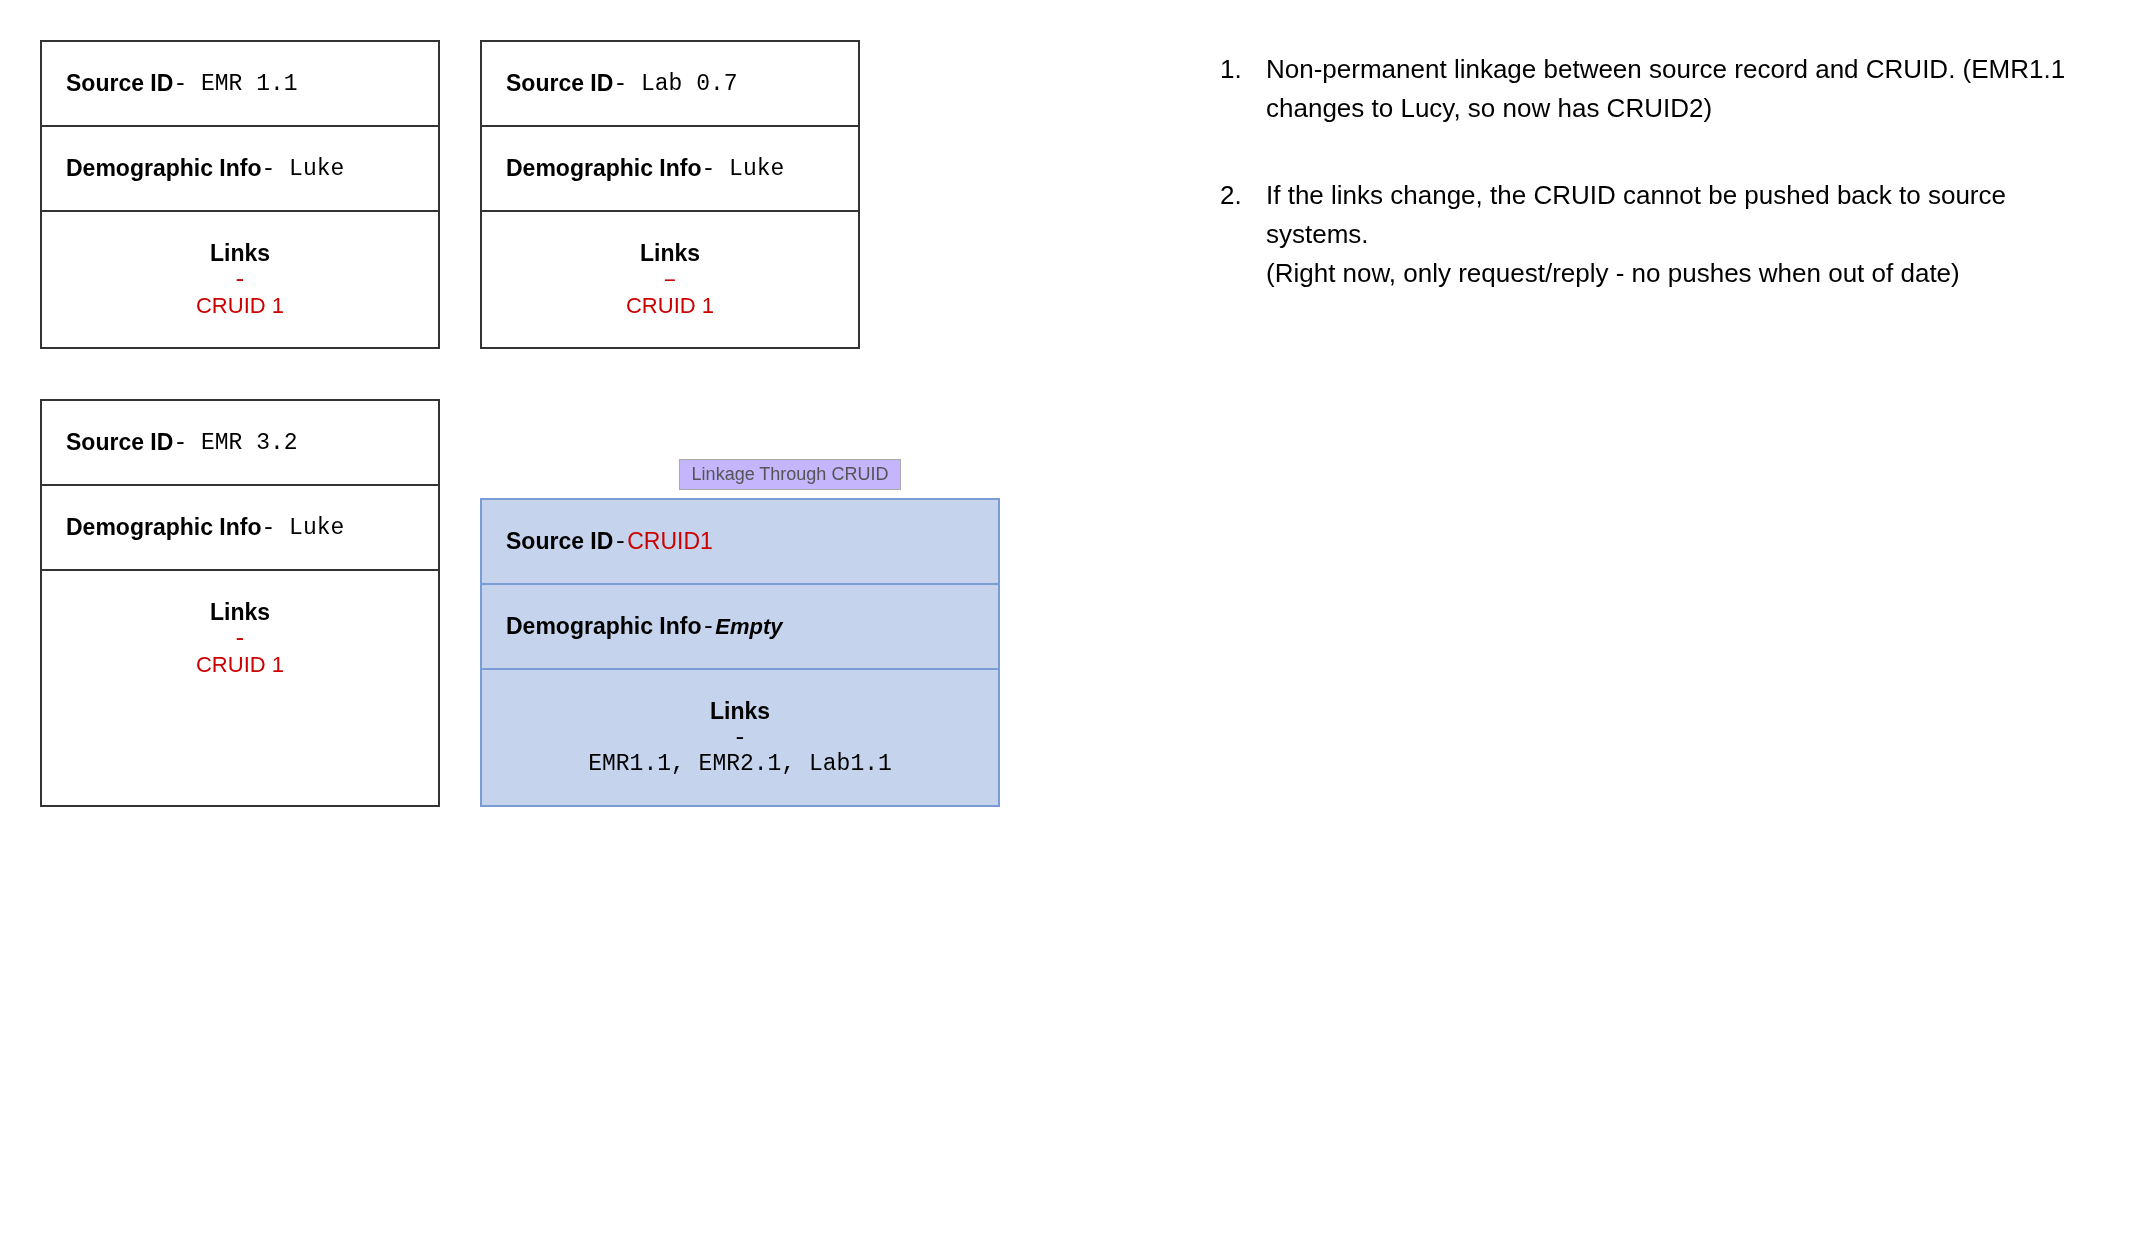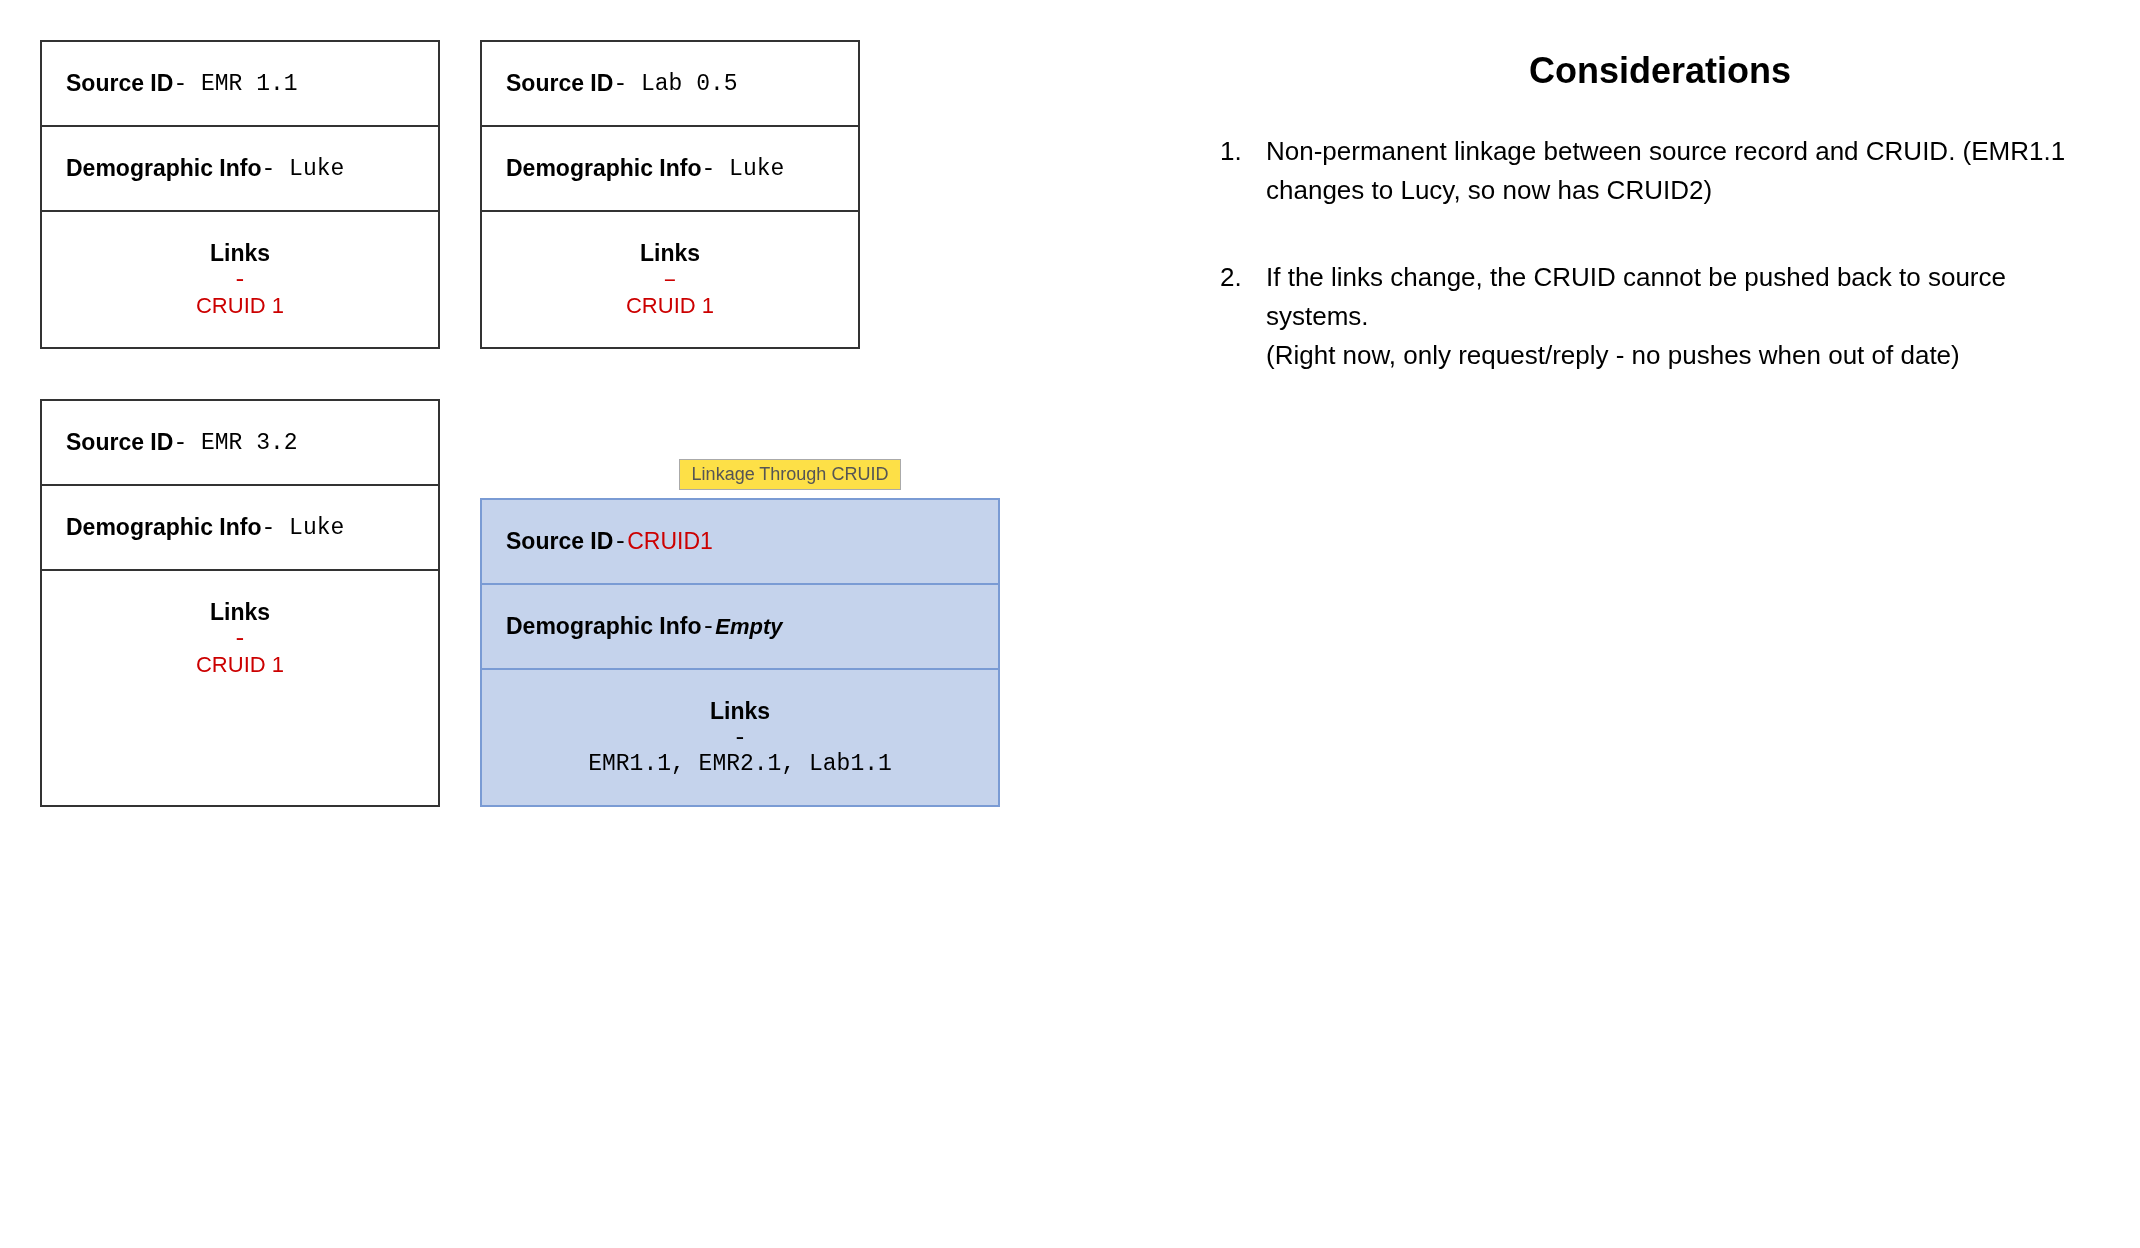--- a/index.html
+++ b/index.html
@@ -75,21 +75,21 @@
       flex-direction: column;
       align-items: flex-start;
       margin-top: 60px;
     }
 
     .linkage-label {
       font-size: 18px;
       color: #555;
       border: 1px solid #aaa;
       padding: 4px 12px;
-      background: #fde047;
+      background: #c4b5fd;
       margin-bottom: 8px;
       align-self: center;
       margin-left: 100px;
     }
 
     .cruid-card {
       border: 2px solid #7a9bd4;
       background: #c5d3ec;
       width: 520px;
     }
@@ -167,21 +167,21 @@
         <div class="card-row">
           <span class="bold-label">Links</span>
           <span class="normal-text red-text"> -</span>
           <span class="red-text">CRUID 1</span>
         </div>
       </div>
 
       <div class="record-card middle-top-card">
         <div class="card-row">
           <span class="bold-label">Source ID</span>
-          <span class="normal-text"> - Lab 0.5</span>
+          <span class="normal-text"> - Lab 0.7</span>
         </div>
         <div class="card-row">
           <span class="bold-label">Demographic Info</span>
           <span class="normal-text"> - Luke</span>
         </div>
         <div class="card-row">
           <span class="bold-label">Links</span>
           <span class="normal-text red-text"> – </span>
           <span class="red-text">CRUID 1</span>
         </div>
@@ -223,21 +223,20 @@
             <span class="bold-label">Links</span>
             <span class="normal-text"> - </span>
             <span class="normal-text">EMR1.1, EMR2.1, Lab1.1</span>
           </div>
         </div>
       </div>
     </div>
   </div>
 
   <div class="right-section">
-    <div class="considerations-title">Considerations</div>
     <ol class="considerations-list">
       <li>
         <span class="list-number">1.</span>
         <span>Non-permanent linkage between source record and CRUID. (EMR1.1 changes to Lucy, so now has CRUID2)</span>
       </li>
       <li>
         <span class="list-number">2.</span>
         <span>If the links change, the CRUID cannot be pushed back to source systems.<br>(Right now, only request/reply - no pushes when out of date)</span>
       </li>
     </ol>

